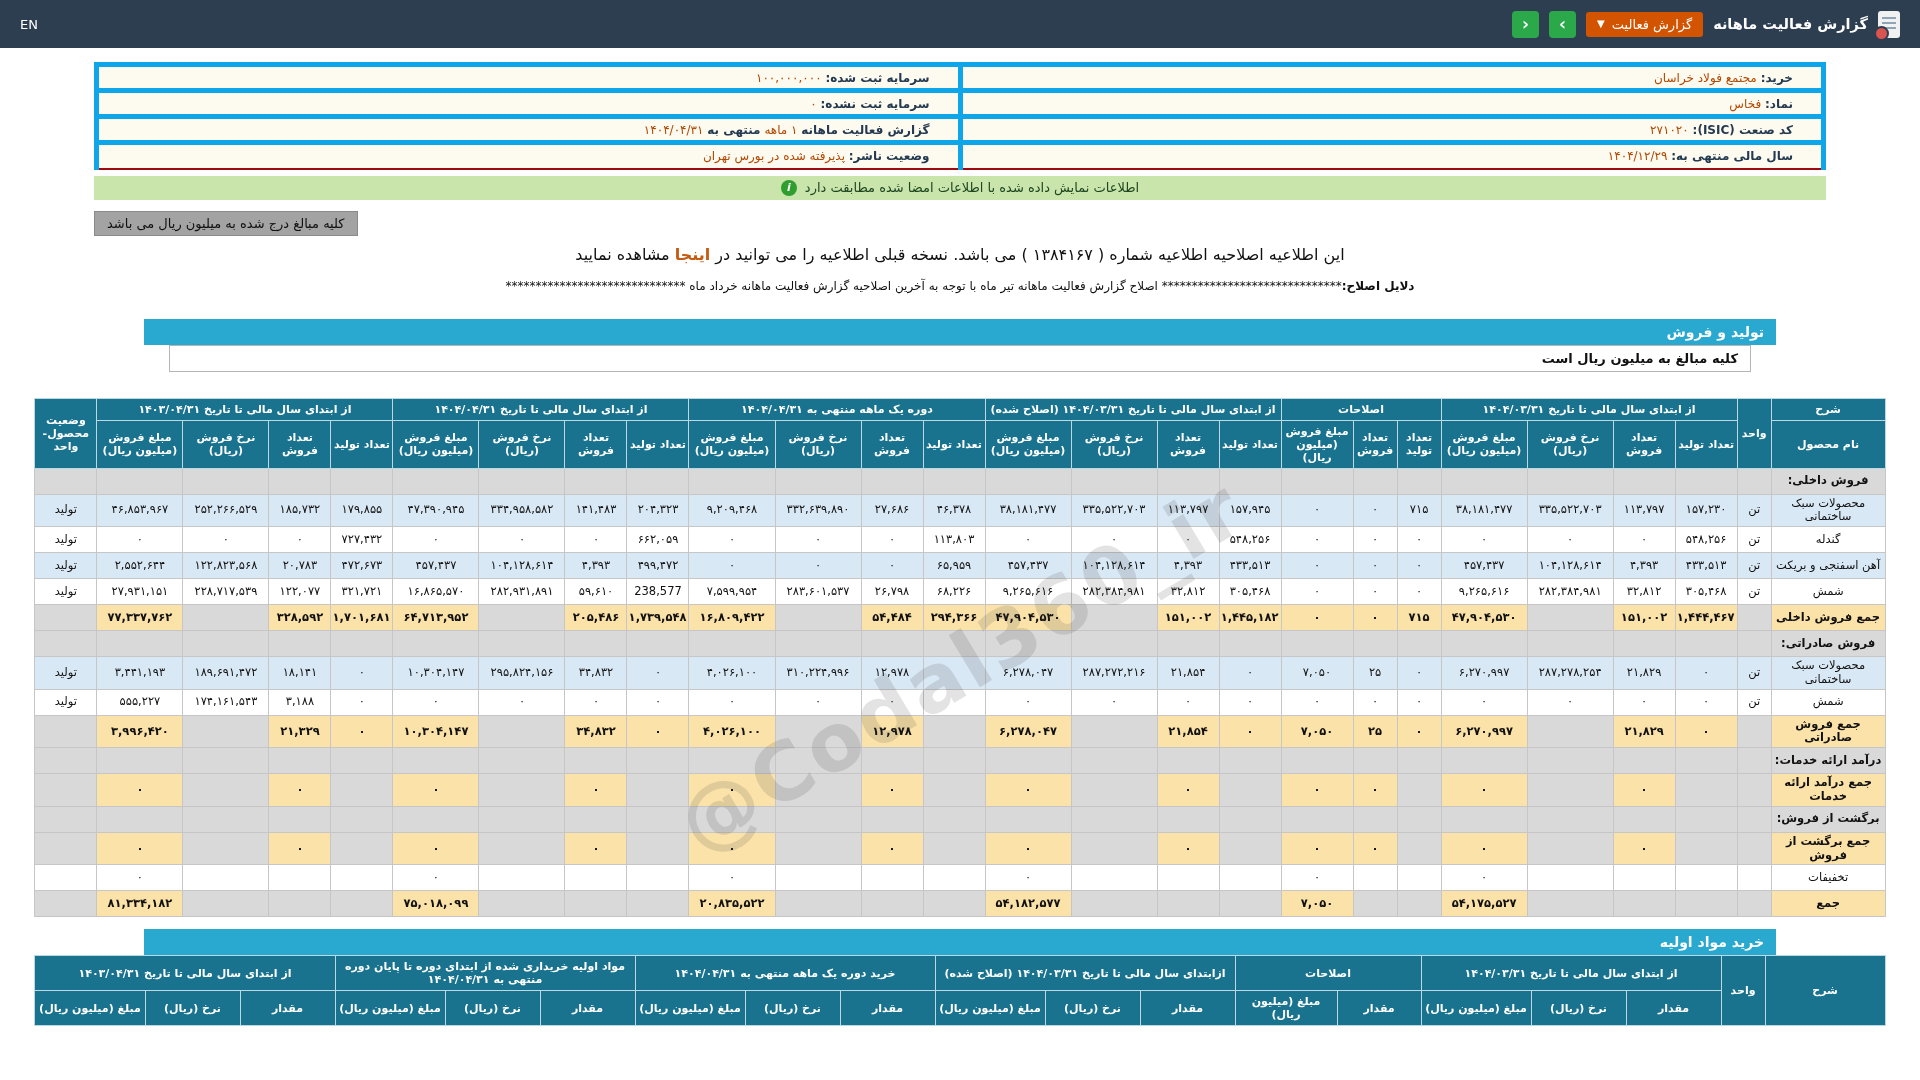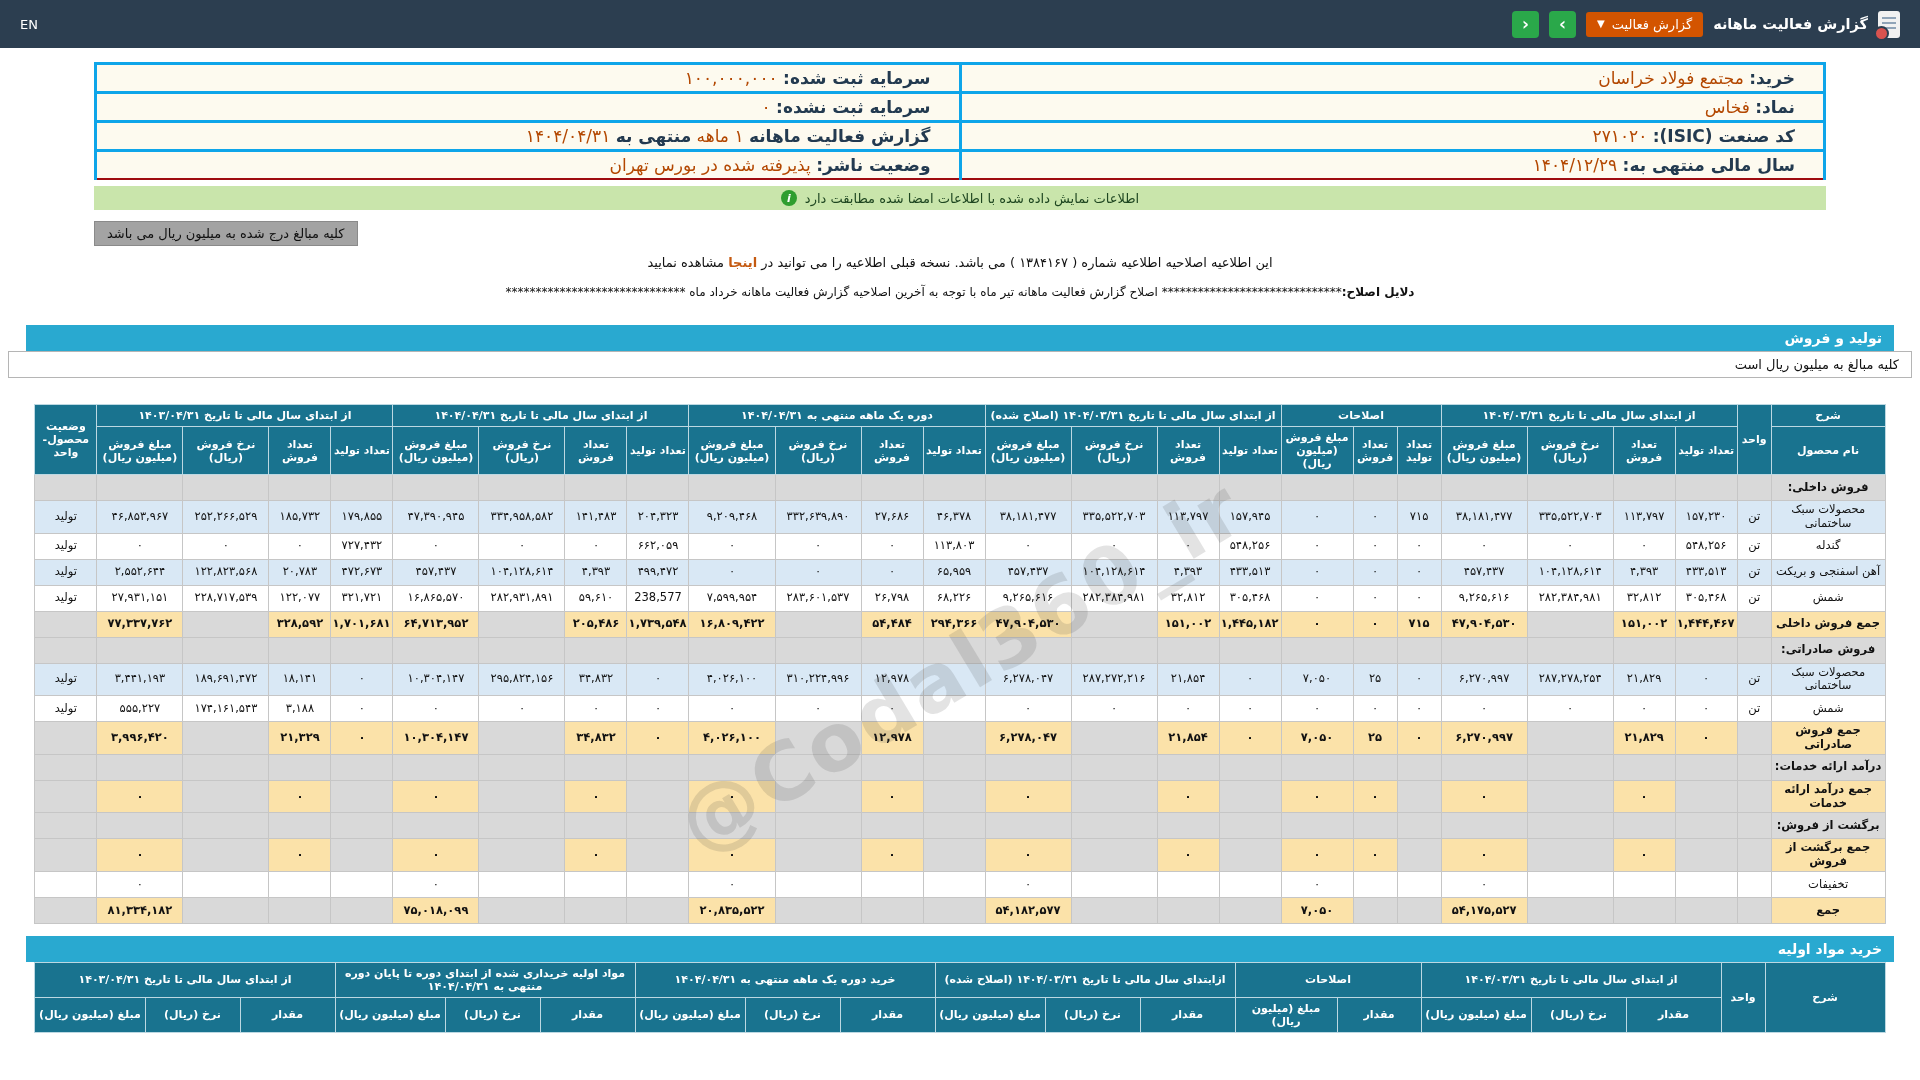--- a/index.html
+++ b/index.html
@@ -13,37 +13,37 @@
   .report-icon::before{content:"";position:absolute;top:6px;right:4px;left:4px;height:2px;background:#90a4b8;box-shadow:0 5px 0 #90a4b8,0 10px 0 #90a4b8}
   .report-icon::after{content:"";position:absolute;left:-4px;bottom:-3px;width:11px;height:11px;border-radius:50%;background:#d9534f;border:2px solid #2c3e50}
   .tb-title{color:#fff;font-size:14.5px;font-weight:bold}
   .report-btn{display:flex;align-items:center;gap:7px;background:#d35400;color:#fff;border:none;border-radius:3px;padding:5px 11px;font-size:13px;font-family:inherit;cursor:pointer}
   .caret{font-size:10px;line-height:1}
   .nav-btn{width:27px;height:27px;background:#2aa84a;border-radius:4px;color:#fff;display:inline-flex;align-items:center;justify-content:center;font-size:17px;font-weight:bold;cursor:pointer;line-height:1}
   .en-link{color:#fff;font-size:13px;text-decoration:none;cursor:pointer}
 
   
   .company{width:1732px;margin:14px auto 0;border-collapse:collapse;background:#fdfaef}
-  .company td{border:3px solid #0ea5e9;padding:3px 28px;font-size:17px;height:26px;width:50%}
+  .company td{border:5px solid #0ea5e9;padding:3px 28px;font-size:12px;height:26px;width:50%}
   .company tr:last-child td{border-bottom:2px solid #9e0b0f}
   .comp-lbl{color:#233a50;font-weight:bold}
   .comp-val{color:#b34700}
 
   .match-bar{width:1732px;margin:6px auto 0;background:#c9e5ab;padding:4px 8px;font-size:13px;color:#1e4620;display:flex;align-items:center;justify-content:center;gap:8px}
   .info-icon{width:16px;height:16px;border-radius:50%;background:#2f9e2f;color:#fff;font-size:11px;font-weight:bold;font-style:italic;display:inline-flex;align-items:center;justify-content:center}
 
   .box-row{width:1732px;margin:11px auto 0;display:flex;justify-content:flex-end}
   .amounts-box{border:1px solid #8a8a8a;background:#a3a3a3;padding:4px 12px;font-size:13px;color:#111}
-  .notice{text-align:center;font-size:13px;margin-top:9px}
+  .notice{text-align:center;font-size:16px;margin-top:9px}
   .here-link{color:#c55a11;font-weight:bold;text-decoration:none;cursor:pointer}
   .reason{text-align:center;font-size:12px;margin-top:15px}
 
   
-  .section-bar{width:1868px;margin:26px auto 0;background:#29a9d0;color:#fff;font-size:14px;font-weight:bold;padding:5px 12px}
-  .note-bar{width:1904px;margin:0 auto;border:1px solid #b5b5b5;background:#fff;padding:5px 12px;font-size:13px;font-weight:normal}
+  .section-bar{width:1632px;margin:26px auto 0;background:#29a9d0;color:#fff;font-size:14px;font-weight:bold;padding:5px 12px}
+  .note-bar{width:1582px;margin:0 auto;border:1px solid #b5b5b5;background:#fff;padding:5px 12px;font-size:13px;font-weight:bold}
 
   
   .grid{width:1850px;margin:26px auto 0;border-collapse:collapse;table-layout:fixed}
   .grid th{background:#19738f;color:#fff;border:1px solid #bcd8e2;font-size:11px;font-weight:bold;padding:4px 2px;text-align:center;vertical-align:middle}
   .grid td{border:1px solid #c6c6c6;font-size:11.5px;padding:2px;text-align:center;height:26px;line-height:1.2;overflow:hidden;vertical-align:middle}
   tr.t-section td{background:#d9d9d9}
   tr.t-section .c-name{font-weight:bold}
   tr.t-data.alt-b td{background:#d9e8f5}
   tr.t-data.alt-w td{background:#fff}
   tr.t-sum td{background:#fbe2a9;font-weight:bold}

